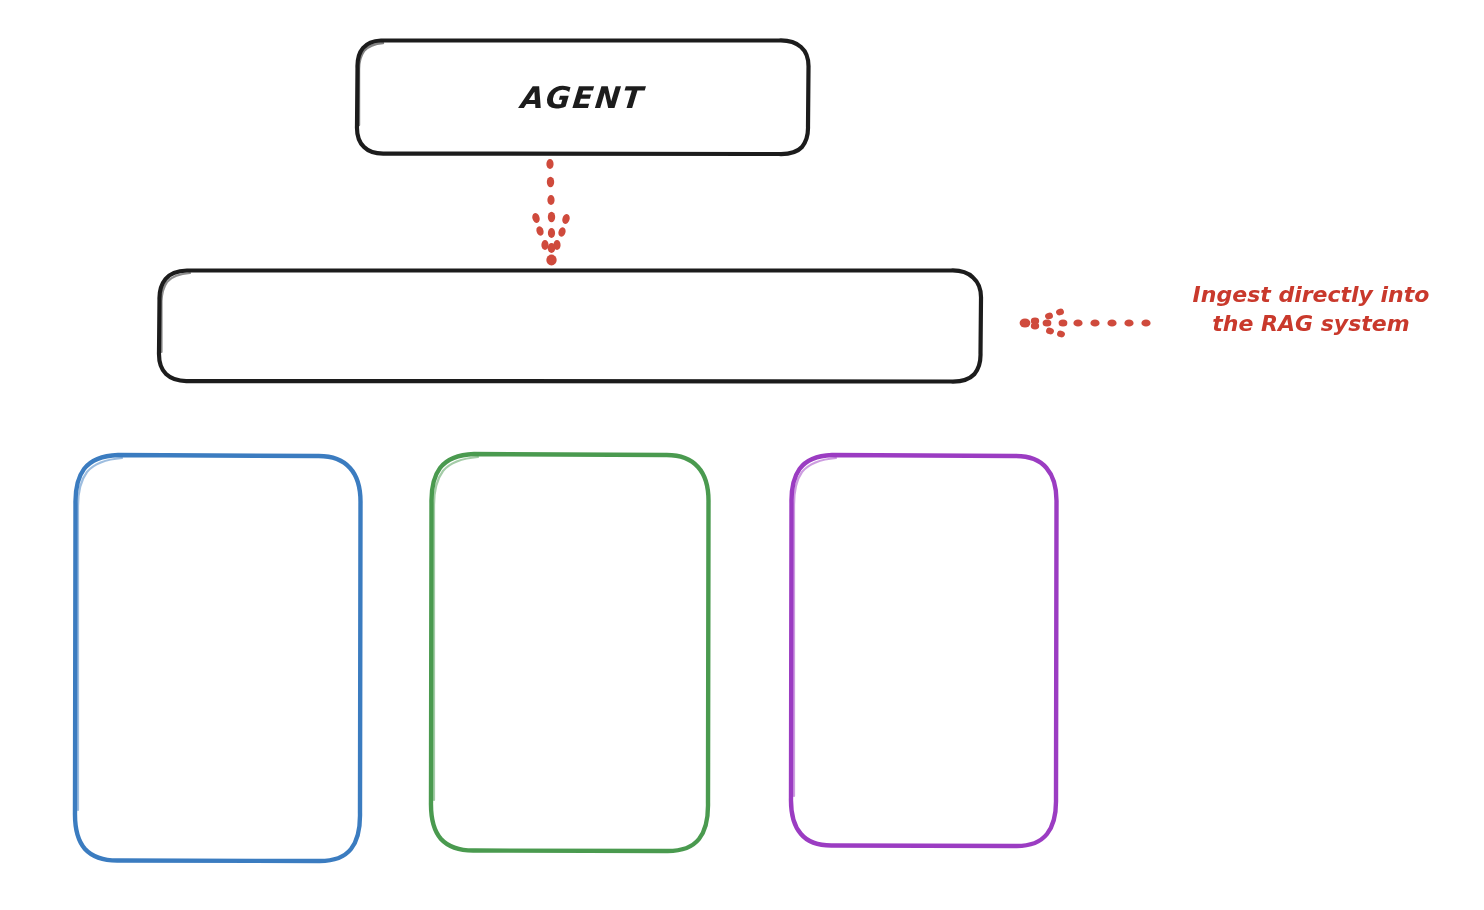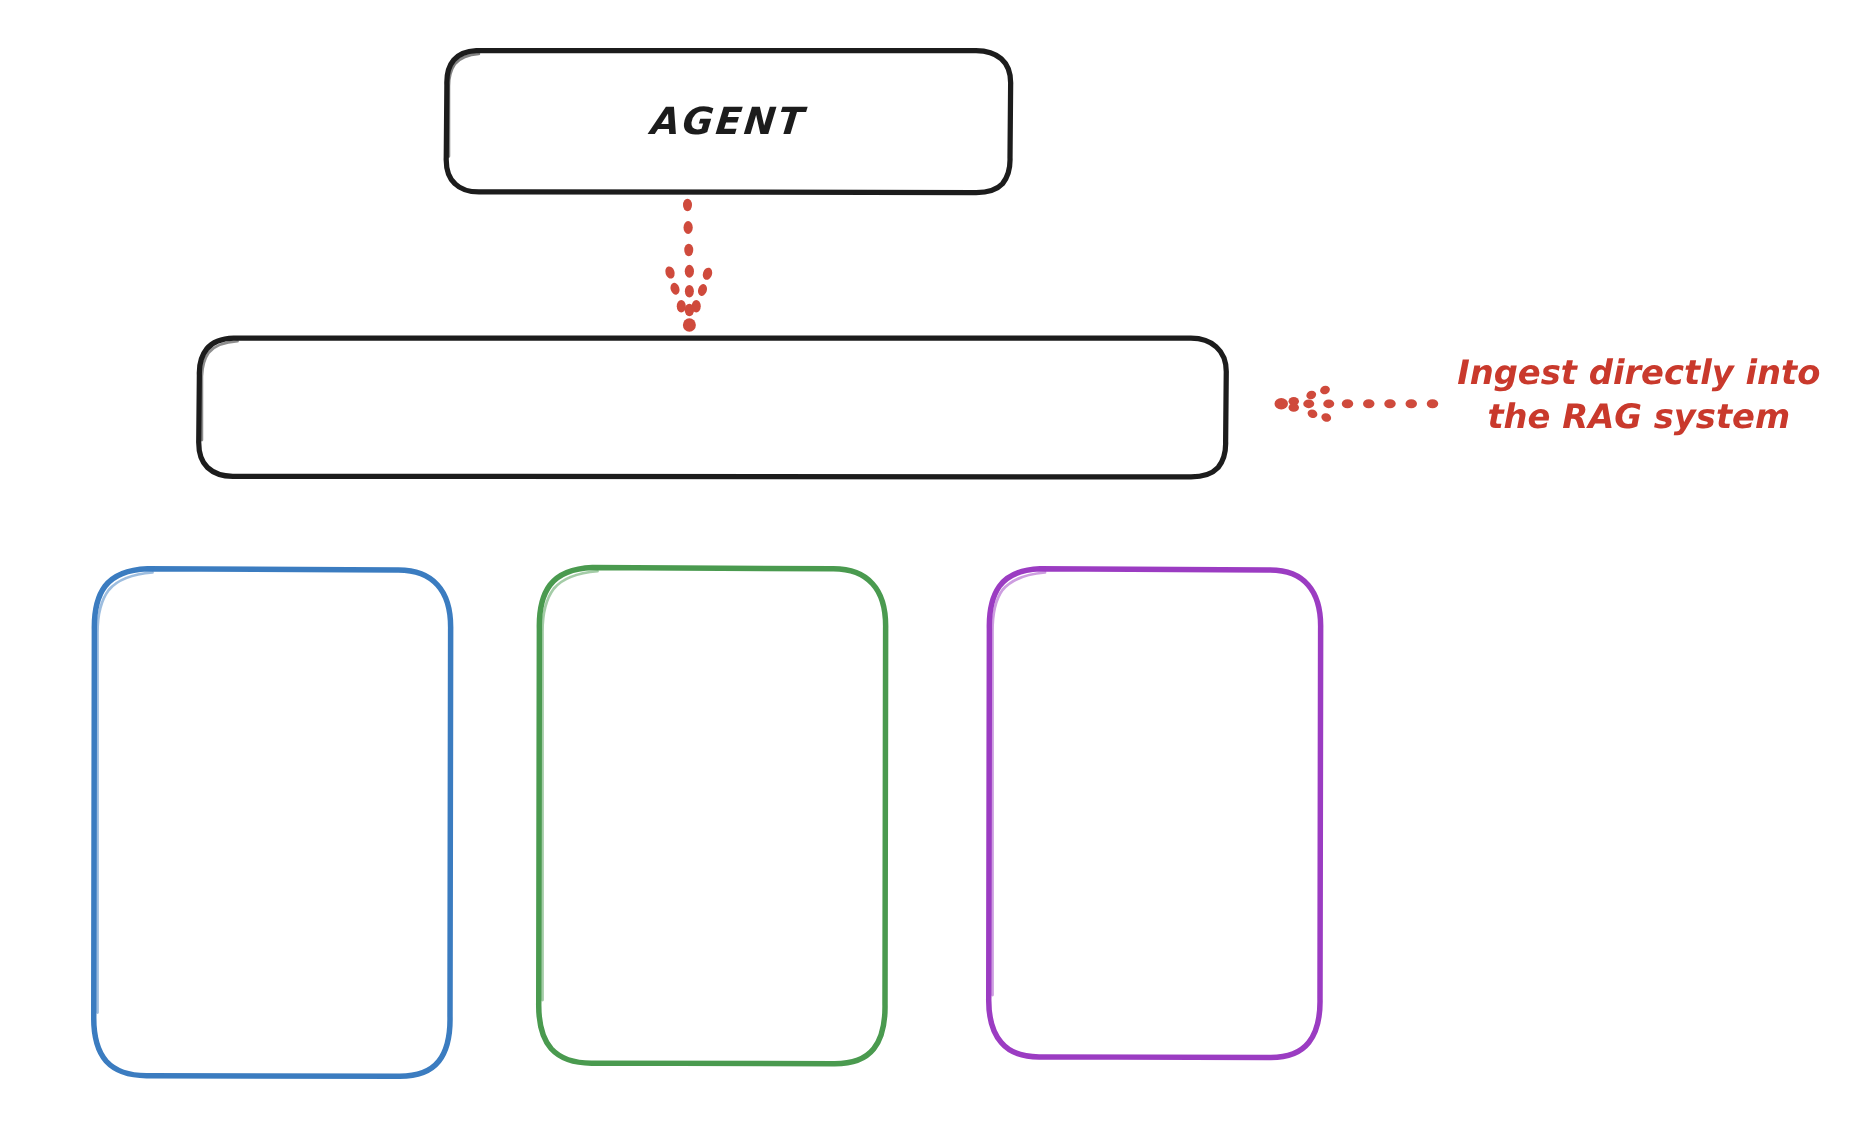--- a/index.html
+++ b/index.html
@@ -91,21 +91,21 @@
   #relationalio-box .node-label { color: #9b3cc2; }
 
   
   #ingest-note {
     position: absolute;
     left: 1146px;
     top: 281px;
     width: 330px;
     color: #c9392c;
     font-family: "DejaVu Sans", sans-serif;
-    font-size: 27px;
+    font-size: 22px;
     font-weight: 600;
     font-style: italic;
     line-height: 1.30;
     white-space: pre-line;
     text-align: center;
   }
 
   
   #arrow-agent-rag, #arrow-ingest {
     position: absolute;

